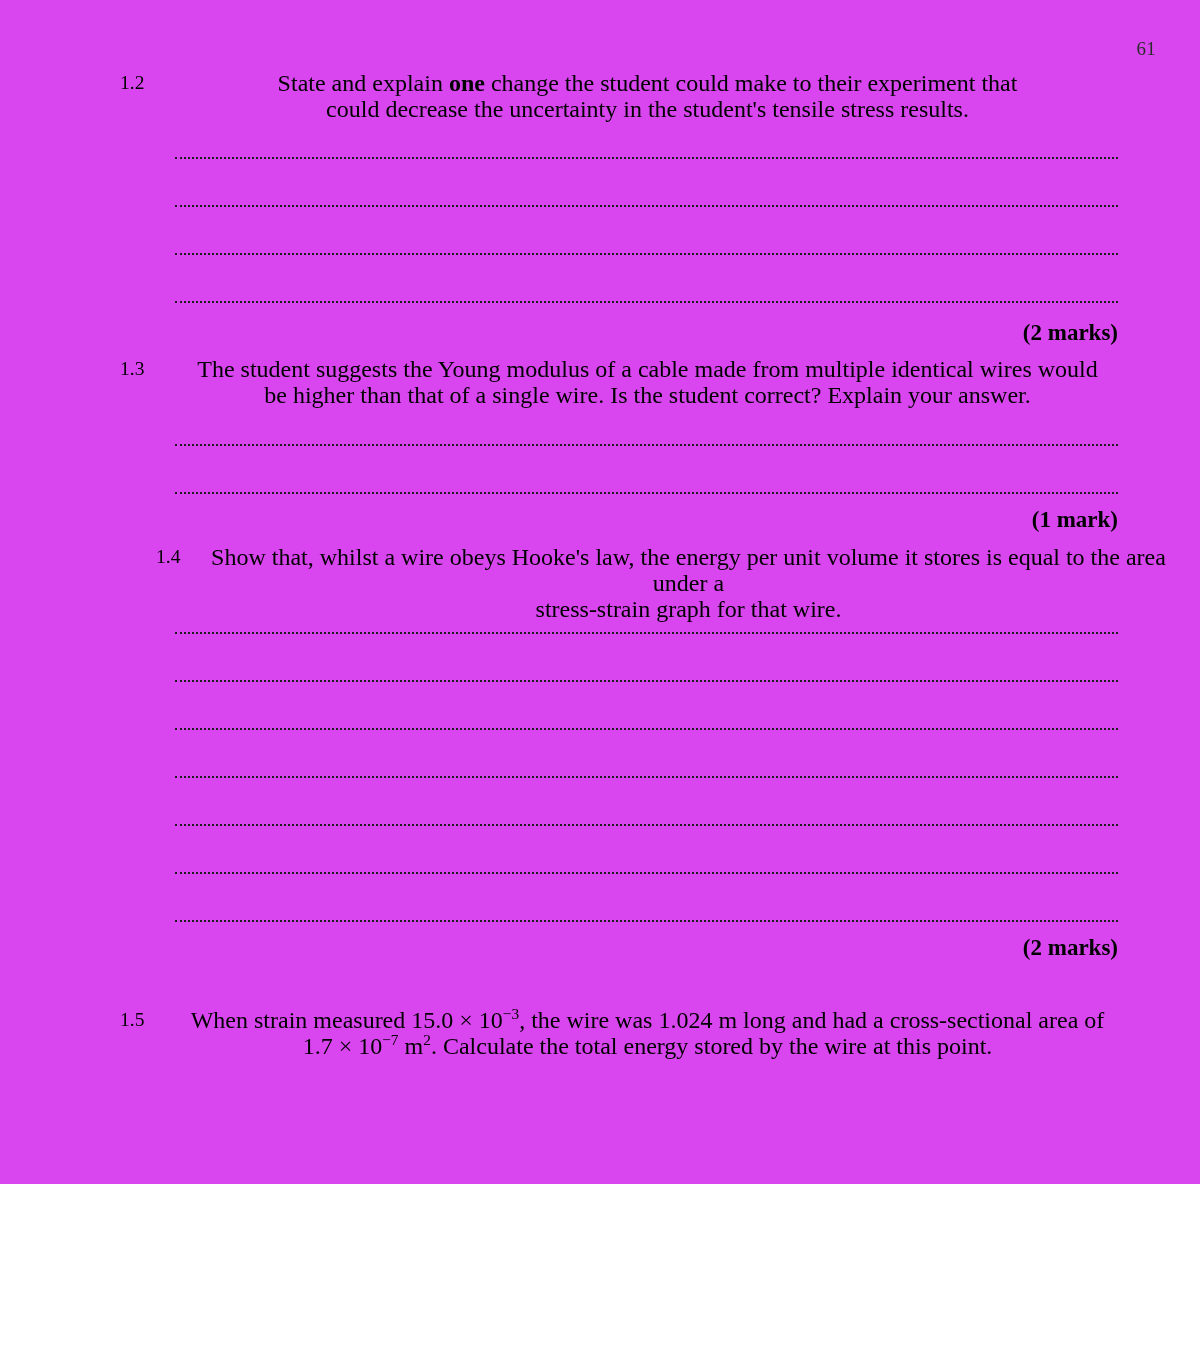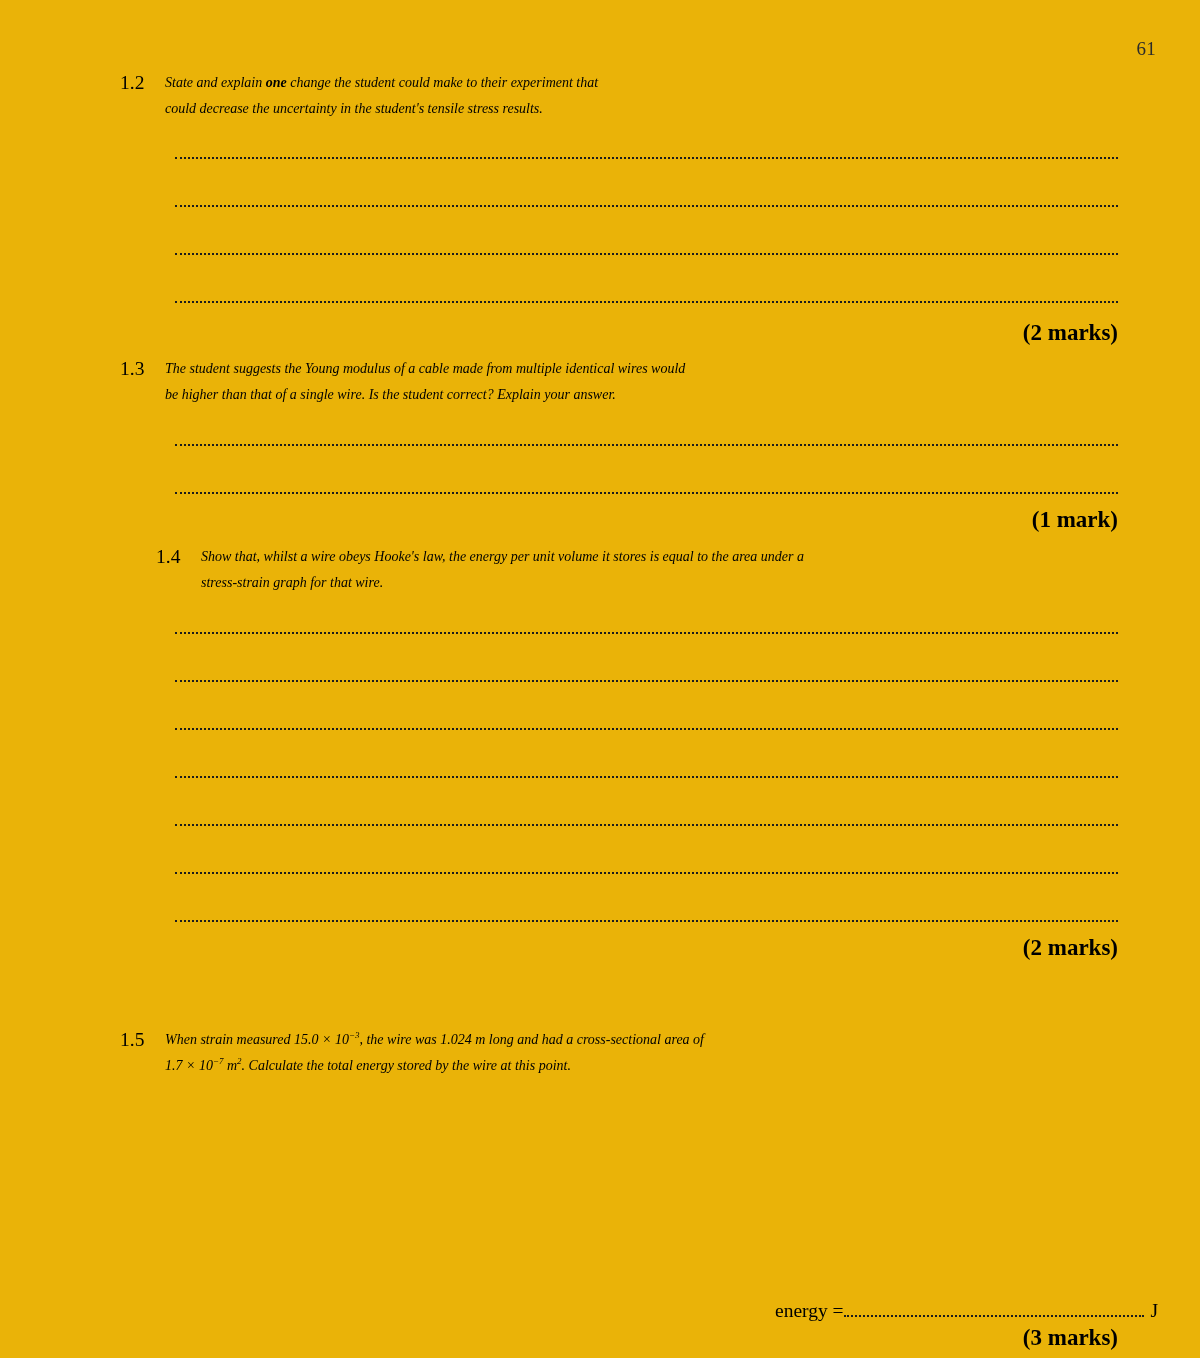--- a/index.html
+++ b/index.html
@@ -3,22 +3,22 @@
 <meta charset="utf-8">
 <style>
   html, body {
     margin: 0;
     padding: 0;
     background: #ffffff;
   }
   .page {
     position: relative;
     width: 1200px;
-    height: 1358px;
-    background: #eab308;
+    height: 1184px;
+    background: #d946ef;
     font-family: "Liberation Serif", "DejaVu Serif", serif;
     color: #000000;
     overflow: hidden;
   }
 
   
   .page-number {
     position: absolute;
     top: 38px;
     right: 44px;
@@ -38,24 +38,23 @@
     align-items: flex-start;
   }
   .q-num {
     width: 45px;
     flex: 0 0 45px;
     font-size: 19.5px;
     line-height: 26px;
   }
   .q-text {
     flex: 1 1 auto;
-    font-size: 14px;
+    font-size: 24px;
     line-height: 26px;
-    text-align: left;
-    font-style: italic;
+    text-align: center;
   }
   .q-text b { font-weight: bold; }
   sup {
     font-size: 0.64em;
     vertical-align: super;
     line-height: 0;
   }
 
   
   .lines {
@@ -156,21 +155,21 @@
     <div class="dotline"></div>
     <div class="dotline"></div>
     <div class="dotline"></div>
     <div class="dotline"></div>
     <div class="dotline"></div>
     <div class="dotline"></div>
     <div class="dotline"></div>
   </div>
   <div class="marks" style="top:935px;">(2 marks)</div>
 
-  <div class="question" style="top:1007px;margin-top:20px;">
+  <div class="question" style="top:1007px;">
     <div class="q-row">
       <div class="q-num">1.5</div>
       <div class="q-text">
         <span>When strain measured 15.0 × 10</span><sup>−3</sup><span>, the wire was 1.024 m long and had a cross-sectional area of</span><br>
         <span>1.7 × 10</span><sup>−7</sup><span> m</span><sup>2</sup><span>.  Calculate the total energy stored by the wire at this point.</span>
       </div>
     </div>
   </div>
 
   <div class="answer-line" style="top:1300px; left:775px;">

